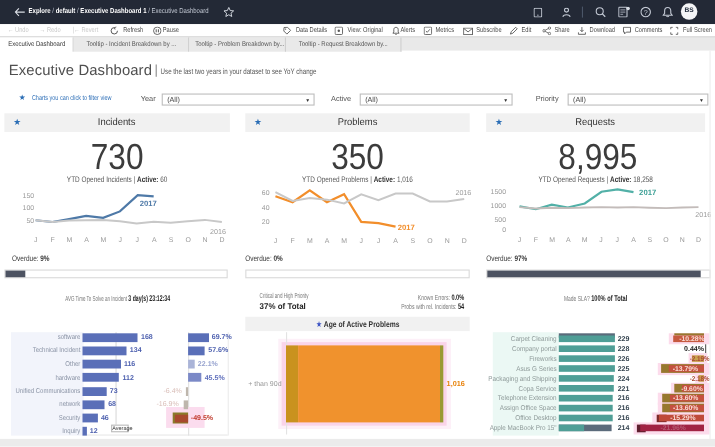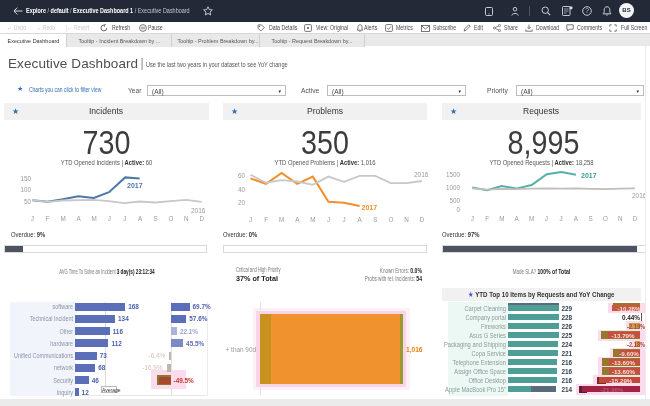--- a/index.html
+++ b/index.html
@@ -267,21 +267,21 @@
       <div class="fill" style="left:0;top:0;width:194px;"></div>
     </div>
 
     <div class="abs" style="left:0px;top:267px;width:214px;text-align:center;font-size:6.6px;color:#777;white-space:nowrap;transform:scaleX(0.62);">AVG Time To Solve an Incident <span style="font-size:7.6px;color:#222;font-weight:bold;">3 day(s) 23:12:34</span></div>
     <div class="abs" style="left:236px;top:266px;font-size:6.6px;color:#777;white-space:nowrap;transform:scaleX(0.63);transform-origin:left center;">Critical and High Priority</div>
     <div class="abs" style="left:236px;top:274px;font-size:7.6px;color:#222;font-weight:bold;white-space:nowrap;transform:scaleX(0.95);transform-origin:left center;">37% of Total</div>
     <div class="abs" style="left:302px;top:266px;width:120px;text-align:right;font-size:6.6px;color:#777;white-space:nowrap;transform:scaleX(0.7);transform-origin:right center;">Known Errors: <span style="font-size:7.3px;color:#222;font-weight:bold;">0.0%</span></div>
     <div class="abs" style="left:302px;top:274px;width:120px;text-align:right;font-size:6.6px;color:#777;white-space:nowrap;transform:scaleX(0.7);transform-origin:right center;">Probs with rel. Incidents: <span style="font-size:7.3px;color:#222;font-weight:bold;">54</span></div>
     <div class="abs" style="left:442px;top:267px;width:199px;text-align:center;font-size:6.6px;color:#777;white-space:nowrap;transform:scaleX(0.68);">Made SLA? <span style="font-size:7.6px;color:#222;font-weight:bold;">100% of Total</span></div>
 
-    <div class="bothead" style="left:442px;top:288px;width:199px;"><em><span class="st">★</span> YTD Top 10 Items by Requests and YoY Change</em></div>
+    <div class="bothead" style="left:223px;top:288px;width:204px;"><em><span class="st">★</span> Age of Active Problems</em></div>
 
     <div id="botleft">
       <div class="abs" style="left:10px;top:302px;width:66px;height:94px;background:#f2f4fb;"></div>
       <div class="abs" style="left:105px;top:302px;width:1px;height:86px;background:#d9d9d9;"></div>
       <div class="abs" style="left:207px;top:302px;width:1px;height:94px;background:#ececec;"></div>
       <div class="abs" style="left:75px;top:395px;width:132px;height:1px;background:#e8e8e8;"></div>
       <div class="abs" style="left:171px;top:302px;width:1px;height:94px;background:#e0e0e0;"></div>
       <div class="abs" style="left:151px;top:370px;width:35px;height:19px;background:#fbdcee;"></div>
       <div class="abs" style="left:101px;top:386px;width:16px;height:7px;background:#fff;border:1px solid #b9b9b9;font-size:5px;color:#333;text-align:center;line-height:6px;">Average</div>
     <div class="blab" style="left:0px;top:303.2px;width:73px;">software</div>

